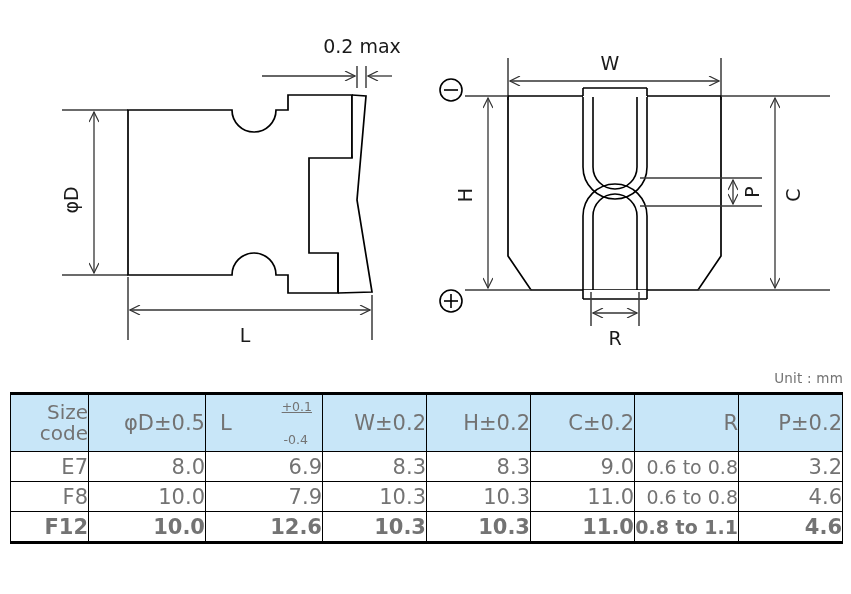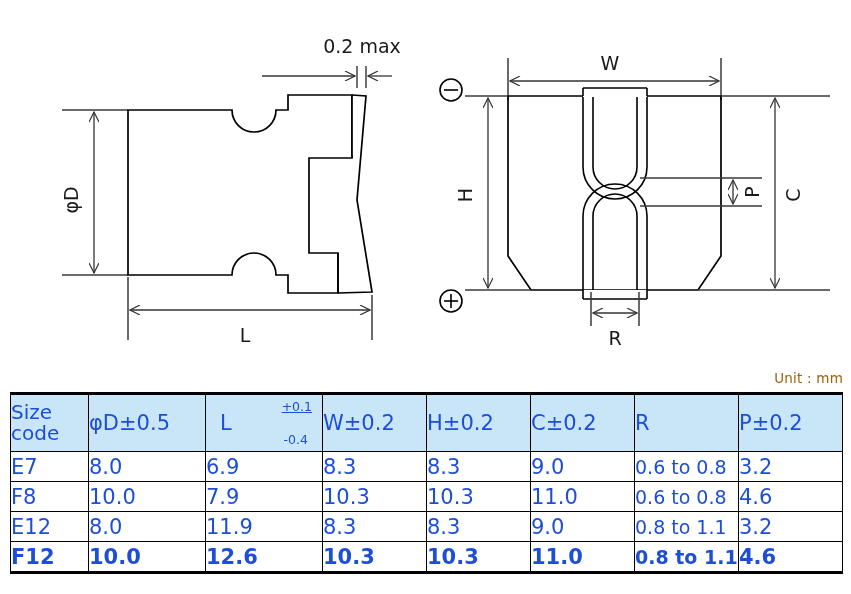--- a/index.html
+++ b/index.html
@@ -29,44 +29,44 @@
     font-size: 19px;
     fill: #1a1a1a;
   }
 
   
   #unit-note {
     position: absolute;
     right: 8px;
     top: 370px;
     font-size: 13.5px;
-    color: #a16207;
+    color: #737373;
     letter-spacing: 0.2px;
   }
 
   
   #dim-table-wrap {
     position: absolute;
     left: 10px;
     top: 392px;
     width: 832px;
   }
   table#dim-table {
     border-collapse: collapse;
     width: 832px;
     table-layout: fixed;
     font-size: 21px;
   }
   table#dim-table td, table#dim-table th {
     border: 1px solid #000000;
-    text-align: left;
+    text-align: right;
     vertical-align: middle;
     padding: 0;
     font-weight: normal;
-    color: #1d4ed8;
+    color: #737373;
   }
   #dim-table thead th {
     background: #c8e6f8;
     height: 56px;
     line-height: 1.05;
   }
   #dim-table tbody td {
     background: #ffffff;
     height: 29px;
   }
@@ -275,30 +275,20 @@
         <td>F8</td>
         <td>10.0</td>
         <td>7.9</td>
         <td>10.3</td>
         <td>10.3</td>
         <td>11.0</td>
         <td class="cell-r">0.6 to 0.8</td>
         <td>4.6</td>
       </tr>
       <tr>
-        <td>E12</td>
-        <td>8.0</td>
-        <td>11.9</td>
-        <td>8.3</td>
-        <td>8.3</td>
-        <td>9.0</td>
-        <td class="cell-r">0.8 to 1.1</td>
-        <td>3.2</td>
-      </tr>
-      <tr>
         <td>F12</td>
         <td>10.0</td>
         <td>12.6</td>
         <td>10.3</td>
         <td>10.3</td>
         <td>11.0</td>
         <td class="cell-r">0.8 to 1.1</td>
         <td>4.6</td>
       </tr>
     </tbody>

